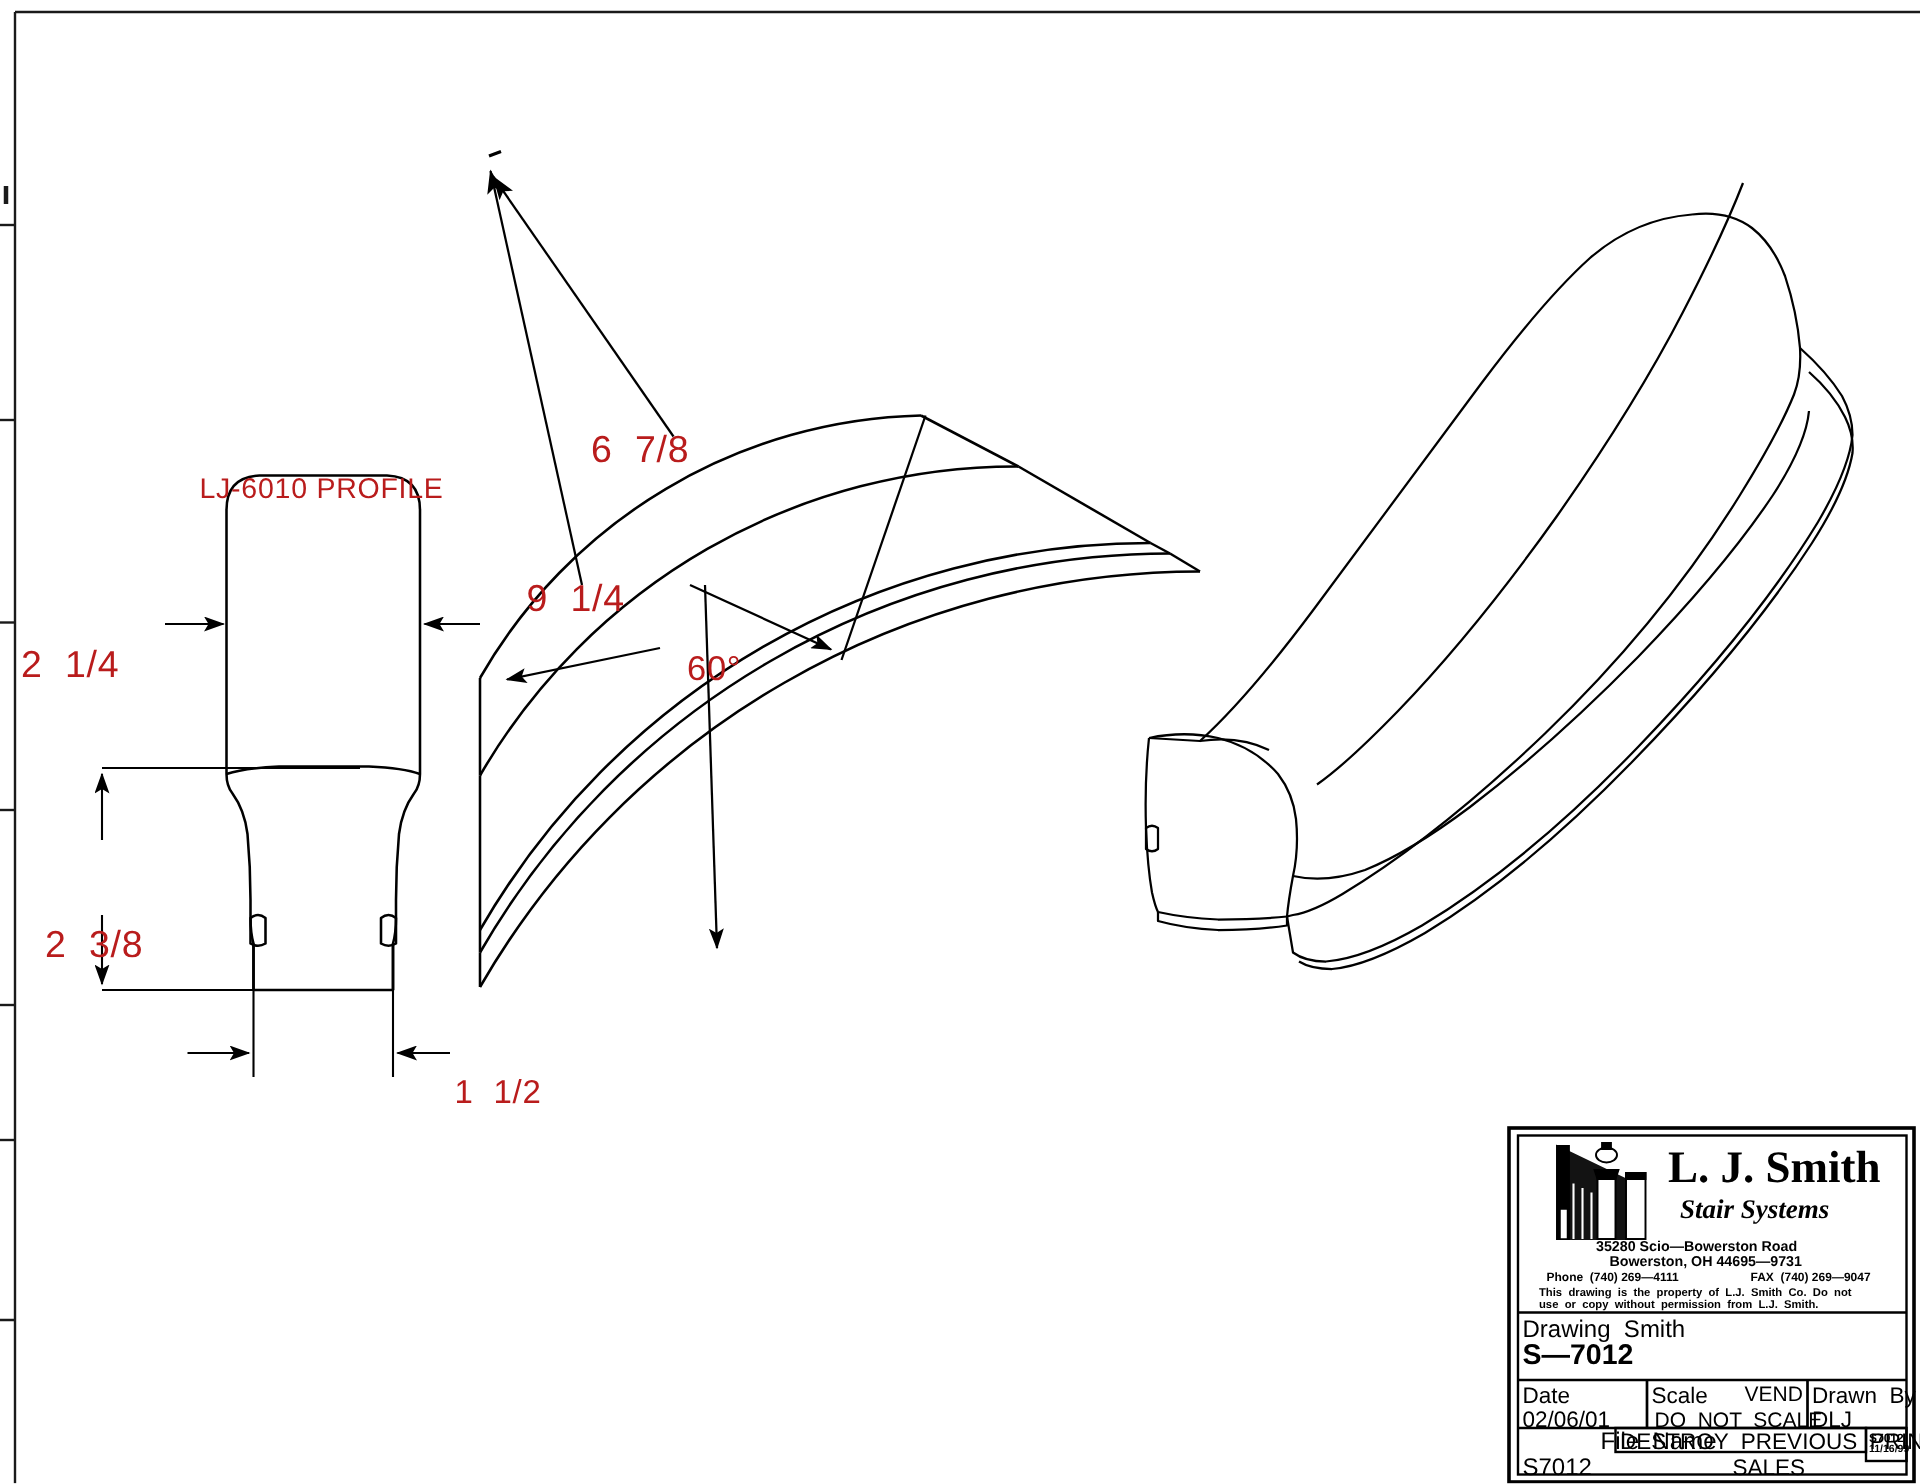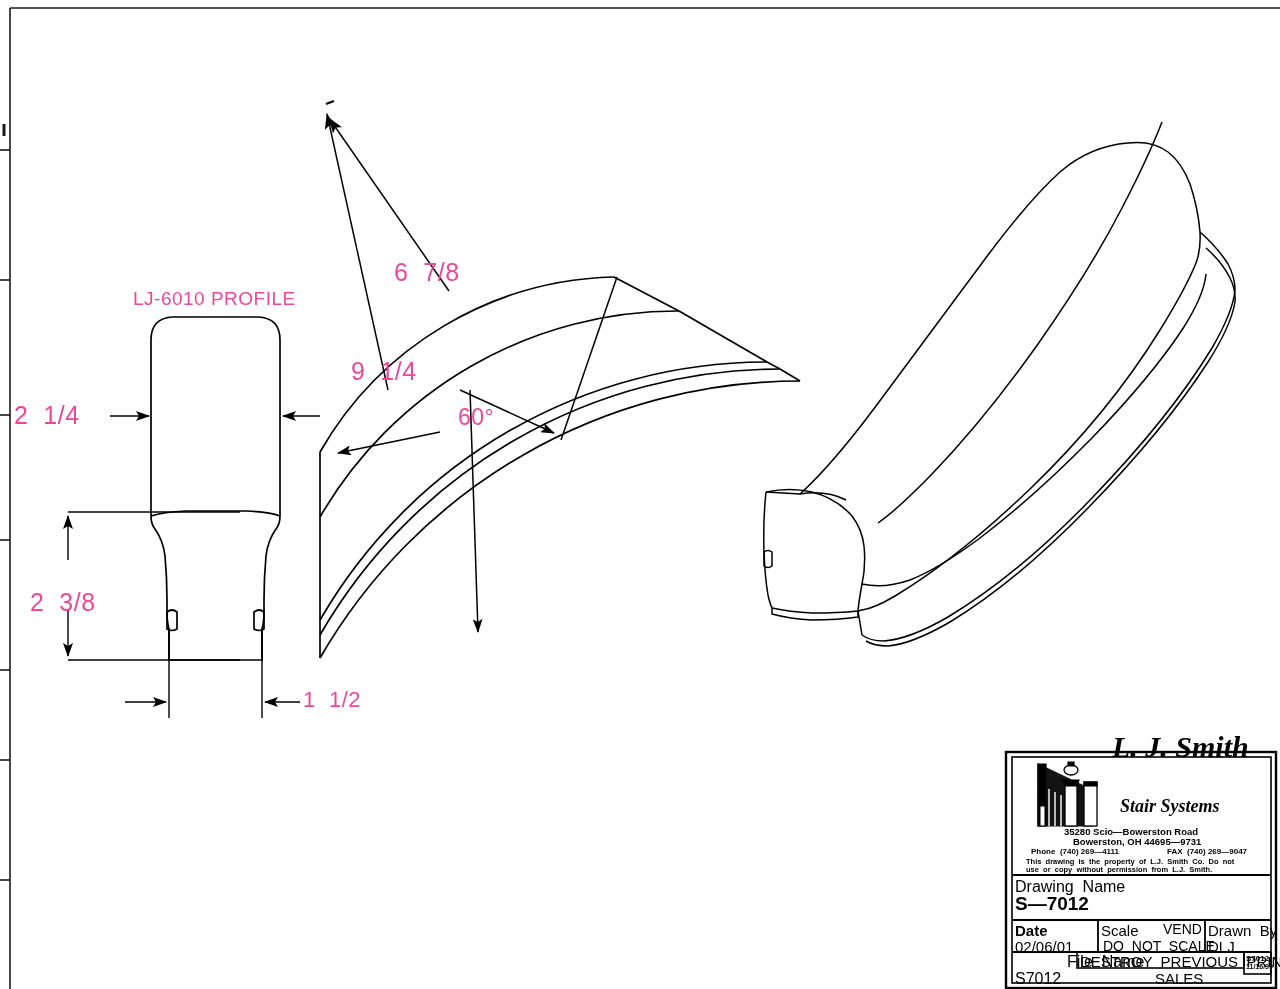--- a/index.html
+++ b/index.html
@@ -21,23 +21,24 @@
   #sheet svg {
     position: absolute;
     left: 0;
     top: 0;
     width: 1280px;
     height: 989px;
   }
   .dimtext {
     position: absolute;
     font-family: "Liberation Sans", sans-serif;
-    color: #ec4899;
+    color: #b91c1c;
     white-space: pre;
     letter-spacing: 0.5px;
+    margin-top: 28px;
   }
   .tb-text {
     position: absolute;
     font-family: "Liberation Sans", sans-serif;
     color: #000000;
     white-space: pre;
   }
 </style>
 </head>
 <body>
@@ -233,41 +234,41 @@
   <div class="dimtext" style="left:30px; top:588px; font-size:25px;">2  3/8</div>
 
   <div class="dimtext" style="left:303px; top:687px; font-size:22px;">1  1/2</div>
 
   <div class="dimtext" style="left:394px; top:258px; font-size:25px;">6  7/8</div>
 
   <div class="dimtext" style="left:351px; top:357px; font-size:25px;">9  1/4</div>
 
   <div class="dimtext" style="left:458px; top:404px; font-size:23px;">60°</div>
 
-  <div class="tb-text" style="left:1112px; top:730px; font-size:30px; font-family:'Liberation Serif', serif; font-style:italic; font-weight:bold;">L. J. Smith</div>
+  <div class="tb-text" style="left:1112px; top:762px; font-size:30px; font-family:'Liberation Serif', serif; font-weight:bold;">L. J. Smith</div>
 
   <div class="tb-text" style="left:1120px; top:796px; font-size:18px; font-family:'Liberation Serif', serif; font-style:italic; font-weight:bold;">Stair Systems</div>
 
   <div class="tb-text" style="left:1064px; top:826px; font-size:9.5px; font-weight:bold;">35280 Scio—Bowerston Road</div>
 
   <div class="tb-text" style="left:1073px; top:836px; font-size:9.5px; font-weight:bold;">Bowerston, OH 44695—9731</div>
 
   <div class="tb-text" style="left:1031px; top:847px; font-size:8px; font-weight:bold;">Phone  (740) 269—4111</div>
 
   <div class="tb-text" style="left:1167px; top:847px; font-size:8px; font-weight:bold;">FAX  (740) 269—9047</div>
 
   <div class="tb-text" style="left:1026px; top:857px; font-size:7.5px; font-weight:bold;">This  drawing  is  the  property  of  L.J.  Smith  Co.  Do  not</div>
 
   <div class="tb-text" style="left:1026px; top:865px; font-size:7.5px; font-weight:bold;">use  or  copy  without  permission  from  L.J.  Smith.</div>
 
-  <div class="tb-text" style="left:1015px; top:878px; font-size:16px;">Drawing  Name</div>
+  <div class="tb-text" style="left:1015px; top:878px; font-size:16px;">Drawing  Smith</div>
 
   <div class="tb-text" style="left:1015px; top:893px; font-size:19px;font-weight:bold;">S—7012</div>
 
-  <div class="tb-text" style="left:1015px; top:922px; font-size:15px;font-weight:bold;">Date</div>
+  <div class="tb-text" style="left:1015px; top:922px; font-size:15px;">Date</div>
 
   <div class="tb-text" style="left:1015px; top:938px; font-size:15px;">02/06/01</div>
 
   <div class="tb-text" style="left:1101px; top:922px; font-size:15px;">Scale</div>
 
   <div class="tb-text" style="left:1163px; top:921px; font-size:14px;">VEND</div>
 
   <div class="tb-text" style="left:1103px; top:938px; font-size:14px;">DO  NOT  SCALE</div>
 
   <div class="tb-text" style="left:1208px; top:922px; font-size:15px;">Drawn  By</div>

